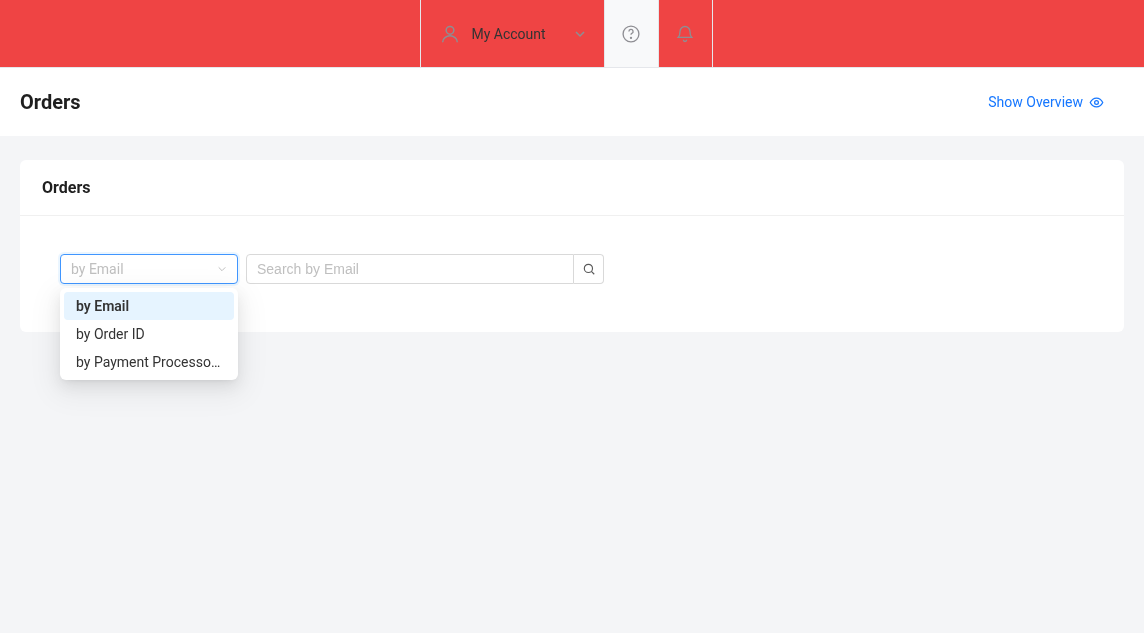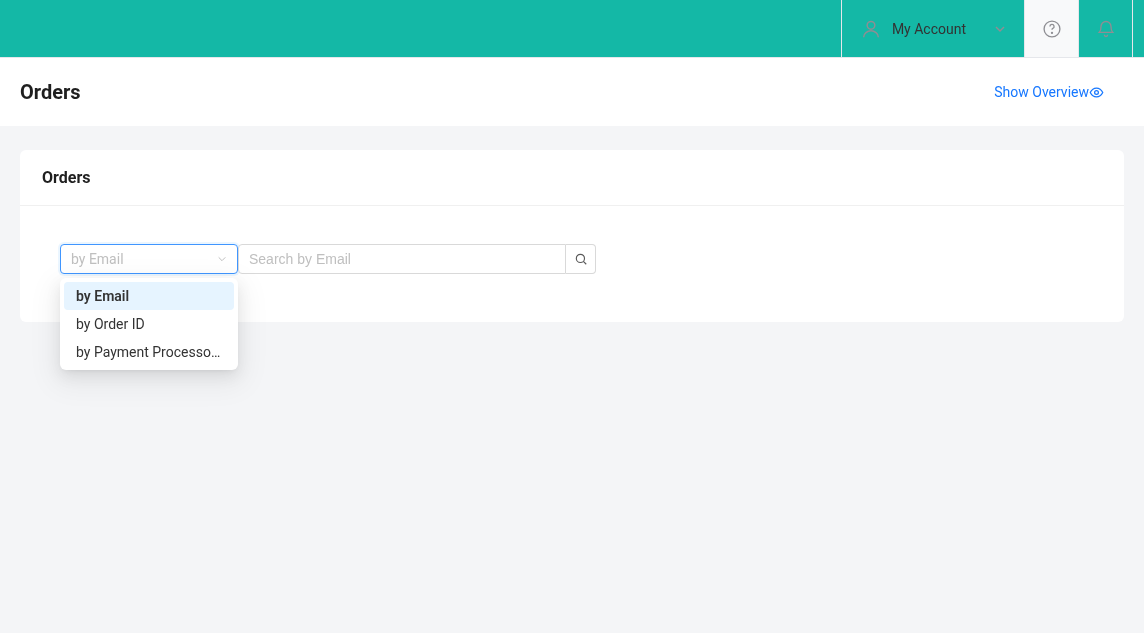--- a/index.html
+++ b/index.html
@@ -10,24 +10,24 @@
     body {
       font-family: -apple-system, BlinkMacSystemFont, "Segoe UI", Roboto, "Helvetica Neue", Arial, sans-serif;
       background: #f4f5f7;
       width: 1144px;
       height: 633px;
       overflow: hidden;
     }
     
     
     .top-header {
-      background: #14b8a6;
-      height: 58px;
-      display: flex;
-      justify-content: flex-end;
+      background: #ef4444;
+      height: 68px;
+      display: flex;
+      justify-content: center;
       align-items: stretch;
       border-bottom: 1px solid #e5e7eb;
     }
     .account-section {
       display: flex;
       align-items: center;
       padding: 0 18px;
       border-left: 1px solid #e5e7eb;
       cursor: pointer;
       gap: 10px;
@@ -80,20 +80,21 @@
     .page-title {
       font-size: 20px;
       font-weight: 700;
       color: #1f1f1f;
     }
     .overview-link {
       color: #1677ff;
       font-size: 14px;
       display: flex;
       align-items: center;
+      gap: 6px;
       cursor: pointer;
       margin-right: 20px;
     }
     .eye-icon {
         width: 15px;
         height: 15px;
     }
 
     
     .content-wrap {
@@ -108,21 +109,21 @@
       border-bottom: 1px solid #f0f0f0;
     }
     .card-title {
       font-size: 16px;
       font-weight: 700;
       color: #1f1f1f;
     }
     .card-body {
       padding: 38px 40px 48px;
       display: flex;
-      gap: 0;
+      gap: 8px;
       position: relative;
     }
 
     
     .select-box {
       width: 178px;
       height: 30px;
       border: 1px solid #4096ff;
       border-radius: 4px;
       box-shadow: 0 0 0 2px rgba(5,145,255,.08);

